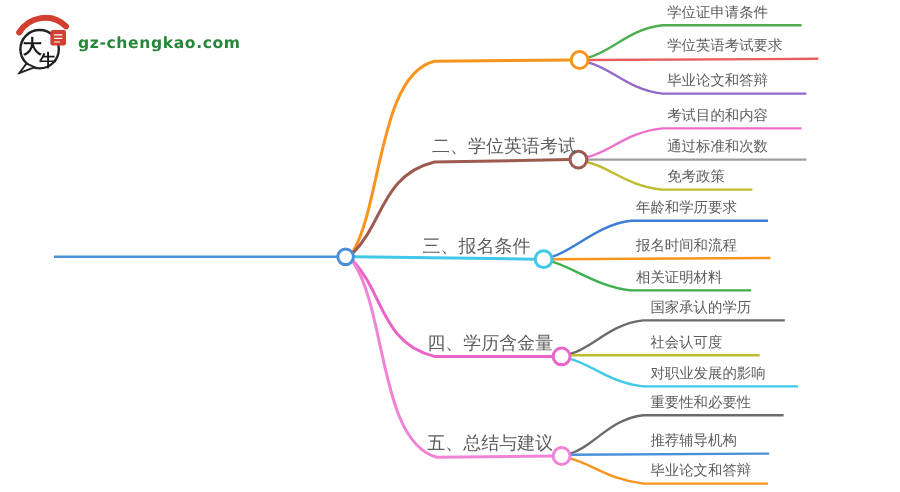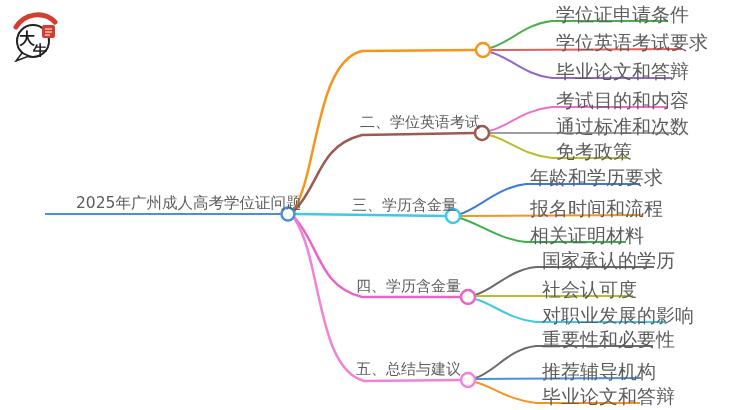--- a/index.html
+++ b/index.html
@@ -4,21 +4,21 @@
 <style>
   html,body{margin:0;padding:0;background:#fff;}
   .canvas{
     position:relative;width:750px;height:410px;background:#ffffff;overflow:hidden;
     font-family:"DejaVu Sans","Liberation Sans",sans-serif;
   }
   .mindmap-svg{position:absolute;left:0;top:0;}
   .label{position:absolute;color:#5c5c5c;white-space:nowrap;line-height:1.2;}
   .root-label{font-size:15.5px;}
   .branch-label{font-size:15px;}
-  .child-label{font-size:19px;}
+  .child-label{font-size:12px;}
   .logo{position:absolute;left:12px;top:12px;display:flex;align-items:center;gap:7px;cursor:pointer;}
   .logo-text{display:flex;flex-direction:column;justify-content:center;}
   .logo-title{font-size:17px;font-weight:bold;letter-spacing:1px;line-height:1.15;}
   .logo-domain{font-size:13px;font-weight:bold;letter-spacing:.5px;line-height:1.1;}
   path,circle{vector-effect:non-scaling-stroke;}
 </style>
 </head>
 <body>
 
 <div class="canvas">
@@ -64,27 +64,27 @@
     <svg width="46" height="50" viewBox="0 0 46 50">
       <path d="M4 15 C12 2 31 -2 43 10" fill="none" stroke="#d23f31" stroke-width="5" stroke-linecap="round"></path>
       <circle cx="21" cy="29" r="16" fill="#ffffff" stroke="#222222" stroke-width="2"></circle>
       <path d="M10 41 L4 49 L17 44 Z" fill="#ffffff" stroke="#222222" stroke-width="1.5"></path>
       <rect x="30" y="13" width="13" height="13" rx="2" fill="#d23f31"></rect>
       <path d="M33 17 h7 M33 20 h7 M33 23 h5" stroke="#ffffff" stroke-width="1" fill="none"></path>
       <text x="7" y="32" font-size="16" font-weight="bold" fill="#1a1a1a">大</text>
       <text x="21" y="43" font-size="14" font-weight="bold" fill="#1a1a1a">牛</text>
     </svg>
     <div class="logo-text">
+      <div class="logo-domain" style="color:#27863a">gz-chengkao.com</div>
     </div>
   </div>
 
-  <div class="label root-label" style="left:76px;top:194px;">2025年广州成人高考学位证问题</div>
 
   <div class="label branch-label" style="left:360px;top:113px;">二、学位英语考试</div>
-  <div class="label branch-label" style="left:352px;top:196px;">三、学历含金量</div>
+  <div class="label branch-label" style="left:352px;top:196px;">三、报名条件</div>
   <div class="label branch-label" style="left:356px;top:277px;">四、学历含金量</div>
   <div class="label branch-label" style="left:356px;top:360px;">五、总结与建议</div>
 
   <div class="label child-label" style="left:556px;top:3px;">学位证申请条件</div>
   <div class="label child-label" style="left:556px;top:60px;">毕业论文和答辩</div>
   <div class="label child-label" style="left:556px;top:31px;">学位英语考试要求</div>
 
   <div class="label child-label" style="left:556px;top:89px;">考试目的和内容</div>
   <div class="label child-label" style="left:556px;top:115px;">通过标准和次数</div>
   <div class="label child-label" style="left:556px;top:140px;">免考政策</div>

